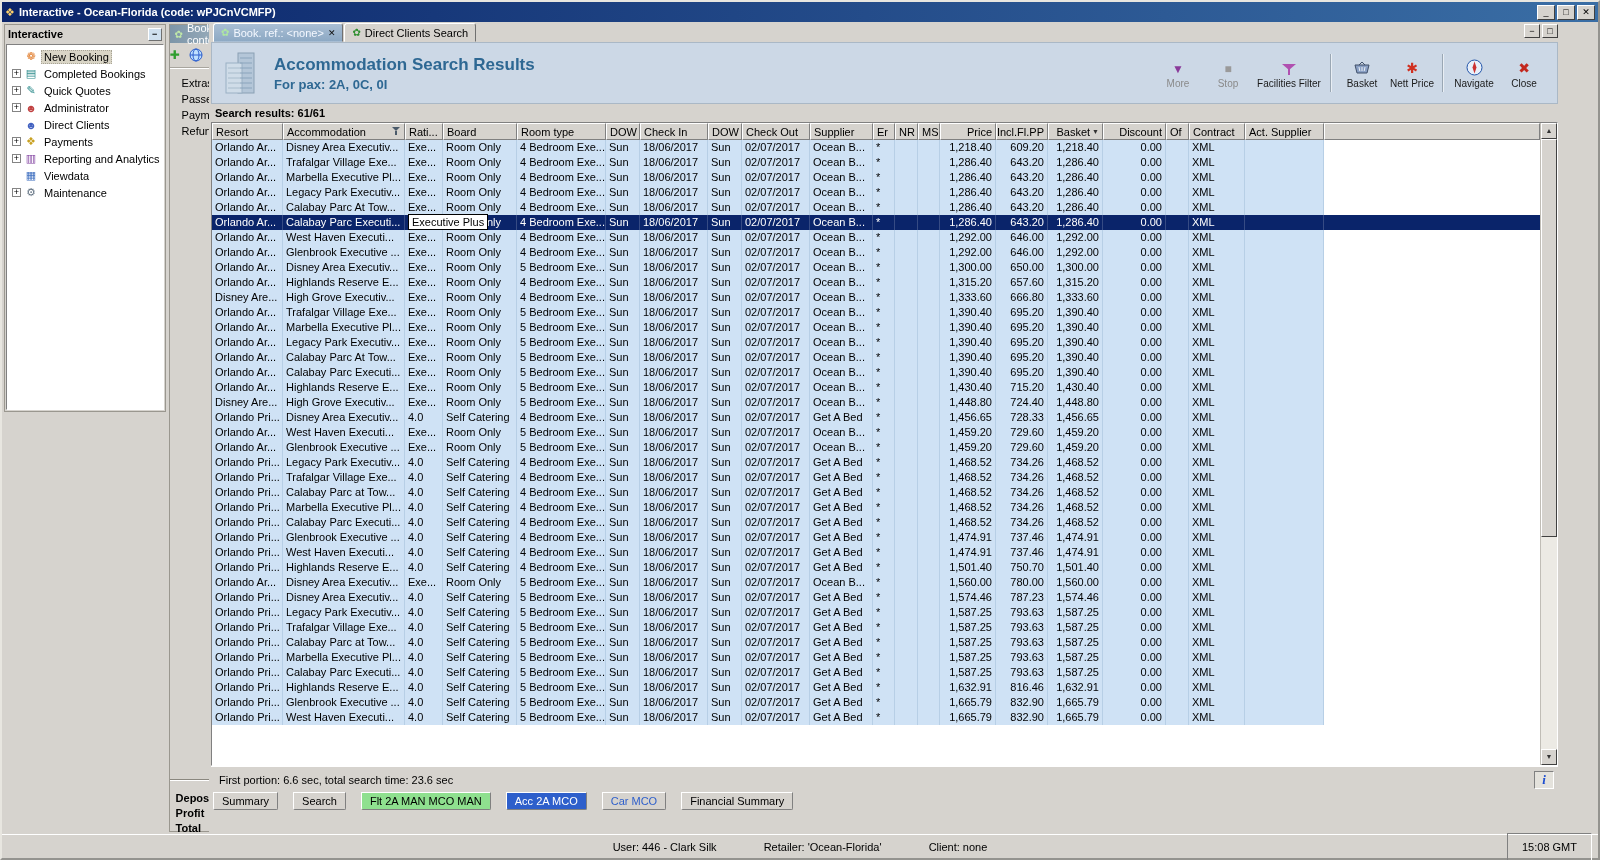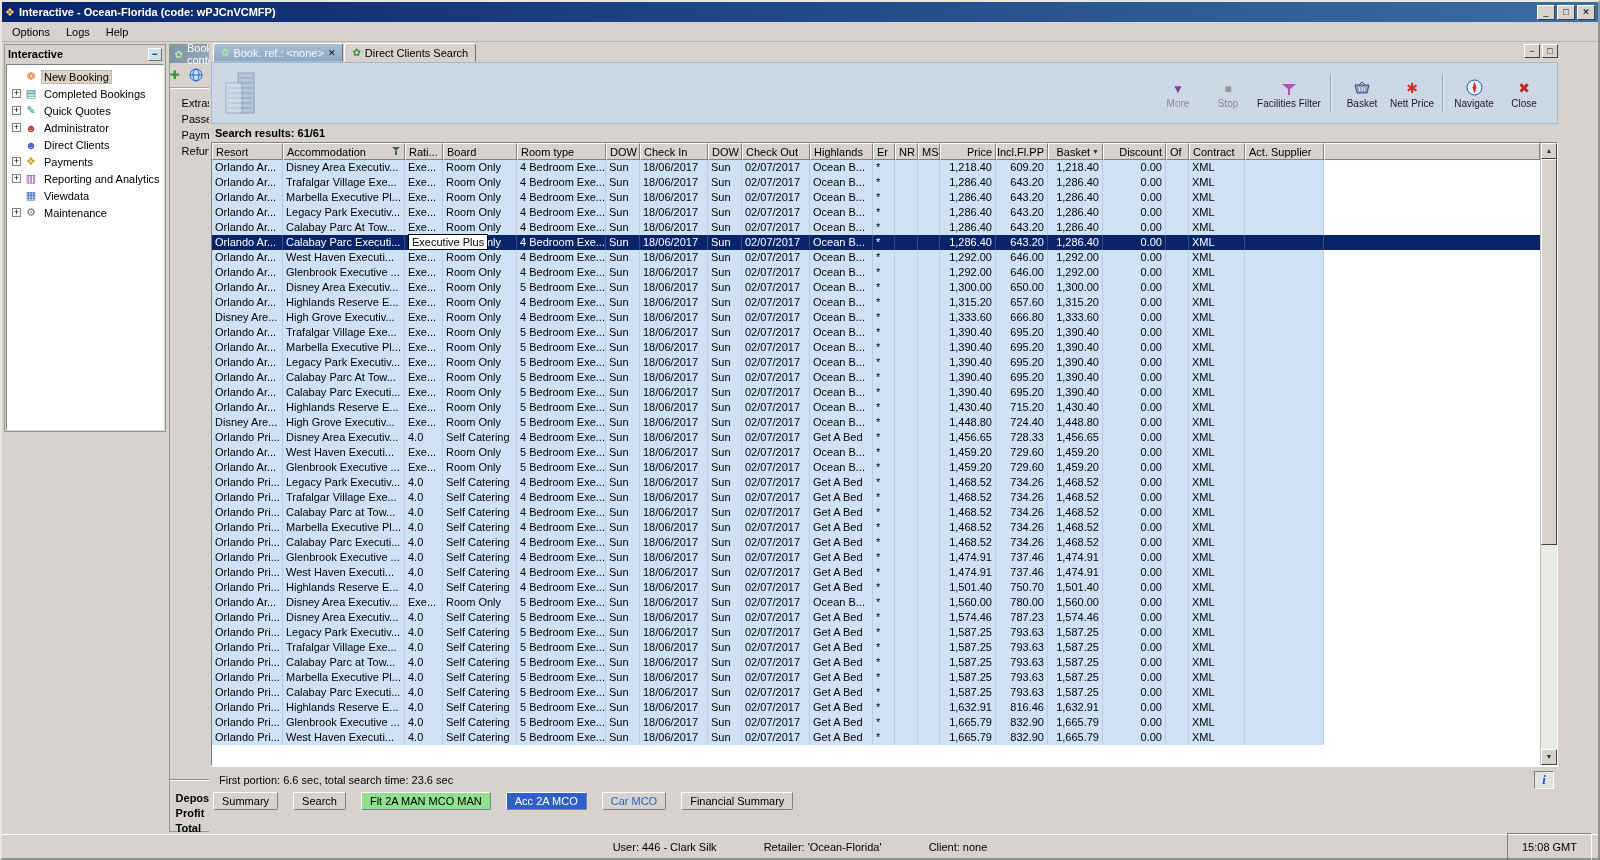--- a/index.html
+++ b/index.html
@@ -177,25 +177,20 @@
   <div class="titlebar">
     <span class="app-icon">❖</span>
     <span class="title-text">Interactive - Ocean-Florida (code: wPJCnVCMFP)</span>
     <span class="win-buttons">
       <span class="winbtn">_</span>
       <span class="winbtn">□</span>
       <span class="winbtn">✕</span>
     </span>
   </div>
 
-  <div class="menubar">
-    <span class="menu-item">Options</span>
-    <span class="menu-item">Logs</span>
-    <span class="menu-item">Help</span>
-  </div>
 
   <div class="main">
 
     <div class="left-col">
       <div class="panel interactive-panel">
         <div class="panel-title">
           <span>Interactive</span>
           <span class="collapse-btn">−</span>
         </div>
         <div class="tree">
@@ -343,20 +338,24 @@
               <line x1="18" y1="37" x2="30" y2="37"></line>
             </g>
           <g stroke="#a8bccc">
               <line x1="6" y1="17" x2="18" y2="17"></line>
               <line x1="6" y1="22" x2="18" y2="22"></line>
               <line x1="6" y1="27" x2="18" y2="27"></line>
               <line x1="6" y1="32" x2="18" y2="32"></line>
               <line x1="6" y1="37" x2="18" y2="37"></line>
             </g>
         </svg>
+        <div class="hb-titles">
+          <span class="hb-title">Accommodation Search Results</span>
+          <span class="hb-sub">For pax: 2A, 0C, 0I</span>
+        </div>
         <div class="hb-toolbar">
           <span class="tbtn dim">
             <span class="ticon">
                 <span class="ic-more">▼</span>
               </span>
             <span class="tlabel">More</span>
           </span>
           <span class="tbtn dim">
             <span class="ticon">
                 <span class="ic-stop">■</span>
@@ -434,21 +433,21 @@
             <span class="hcell c6">
                 <span>Check In</span>
               </span>
             <span class="hcell c7">
                 <span>DOW</span>
               </span>
             <span class="hcell c8">
                 <span>Check Out</span>
               </span>
             <span class="hcell c9">
-                <span>Highlands</span>
+                <span>Supplier</span>
               </span>
             <span class="hcell c10">
                 <span>Er</span>
               </span>
             <span class="hcell c11">
                 <span>NR</span>
               </span>
             <span class="hcell c12">
                 <span>MS</span>
               </span>

